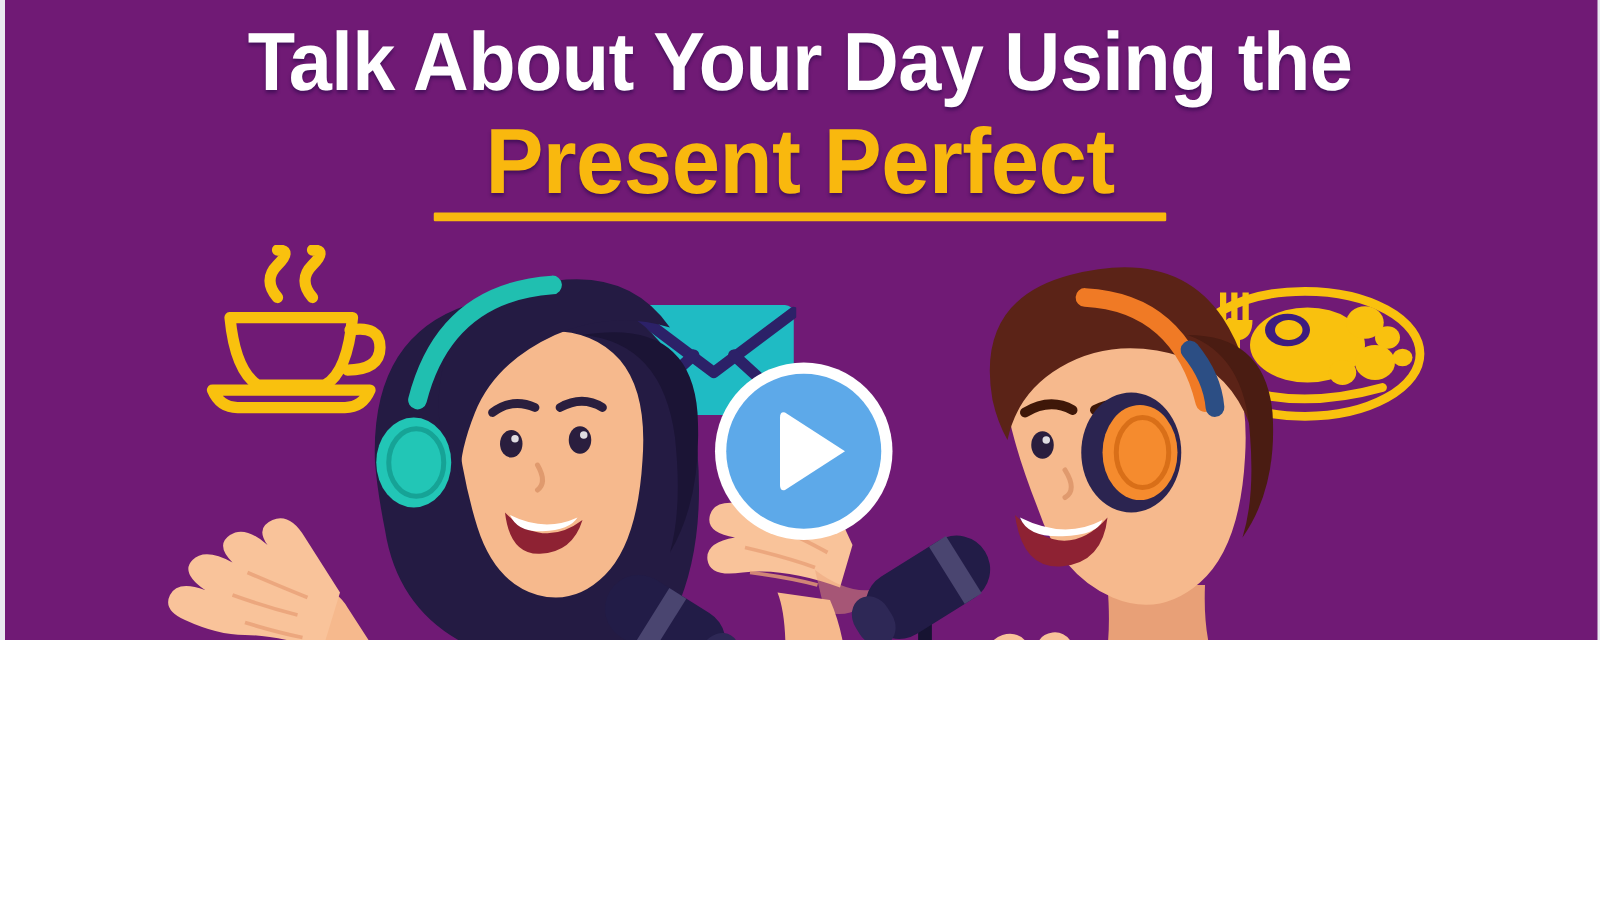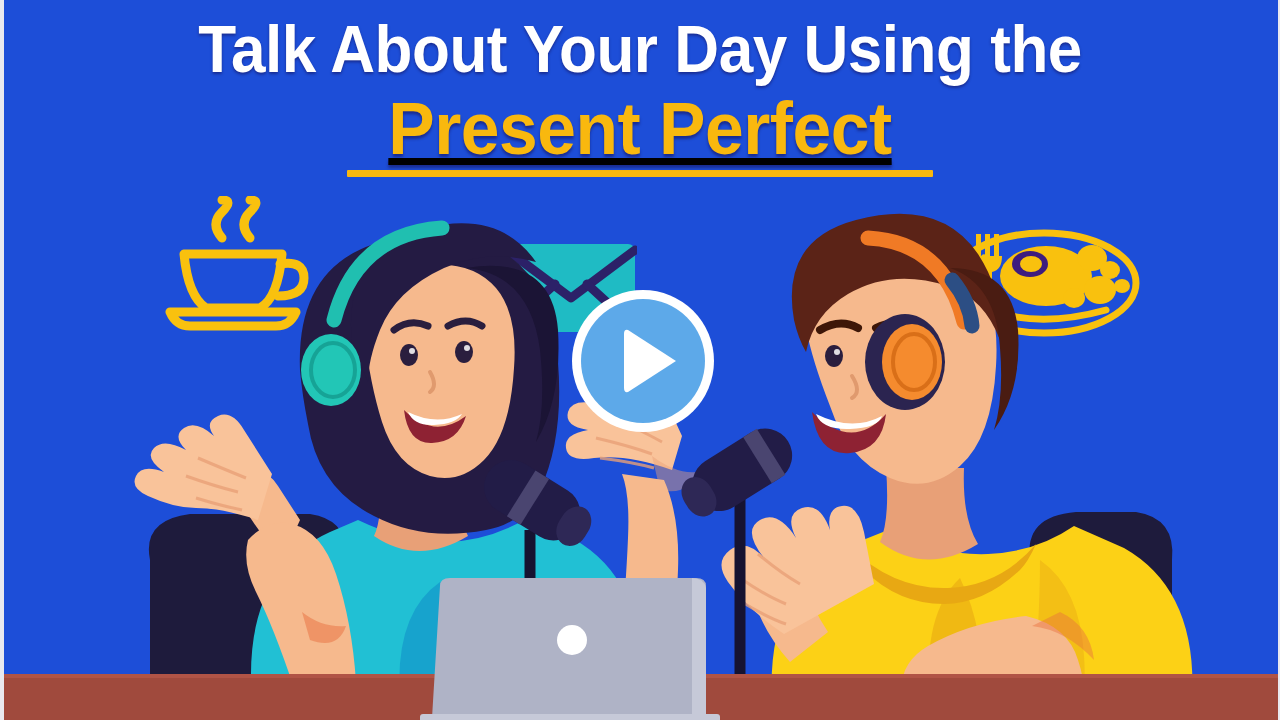--- a/index.html
+++ b/index.html
@@ -1,32 +1,32 @@
 <!DOCTYPE html>
 <html><head>
 <meta charset="utf-8">
 <style>
   html,body{margin:0;padding:0;background:#ffffff;}
   body{font-family:"Liberation Sans",sans-serif;}
   #stage{
-    position:relative;width:1280px;height:720px;overflow:hidden;
-    background:#1d4ed8;
+    position:relative;width:1280px;height:512px;overflow:hidden;
+    background:#701a75;
   }
   .edge-left{position:absolute;left:0;top:0;width:4px;height:720px;background:#e9e9ef;z-index:60;}
   .edge-right{position:absolute;right:0;top:0;width:2px;height:720px;background:#e9e9ef;z-index:60;}
 
   
   #title-block{position:absolute;left:0;top:14px;width:1280px;text-align:center;z-index:40;}
   #title-line1{
     font-family:"Liberation Sans",sans-serif;
     font-weight:bold;font-size:66px;line-height:70px;letter-spacing:-0.5px;
     color:#ffffff;transform:scaleX(.94);
     text-shadow:0 2px 3px rgba(20,5,60,.45);
   }
-  #title-line2-wrap{margin-top:6px;display:inline-block;text-decoration:underline;}
+  #title-line2-wrap{margin-top:6px;display:inline-block;}
   #title-line2{
     font-family:"Liberation Sans",sans-serif;
     font-weight:bold;font-size:74px;line-height:78px;letter-spacing:-0.5px;
     color:#F9B80E;transform:scaleX(.94);
     text-shadow:0 3px 3px rgba(20,5,60,.45);
   }
   #title-underline{height:7px;background:#F9B80E;border-radius:1px;margin-top:2px;width:586px;}
 
   
   .deco{position:absolute;z-index:20;}

